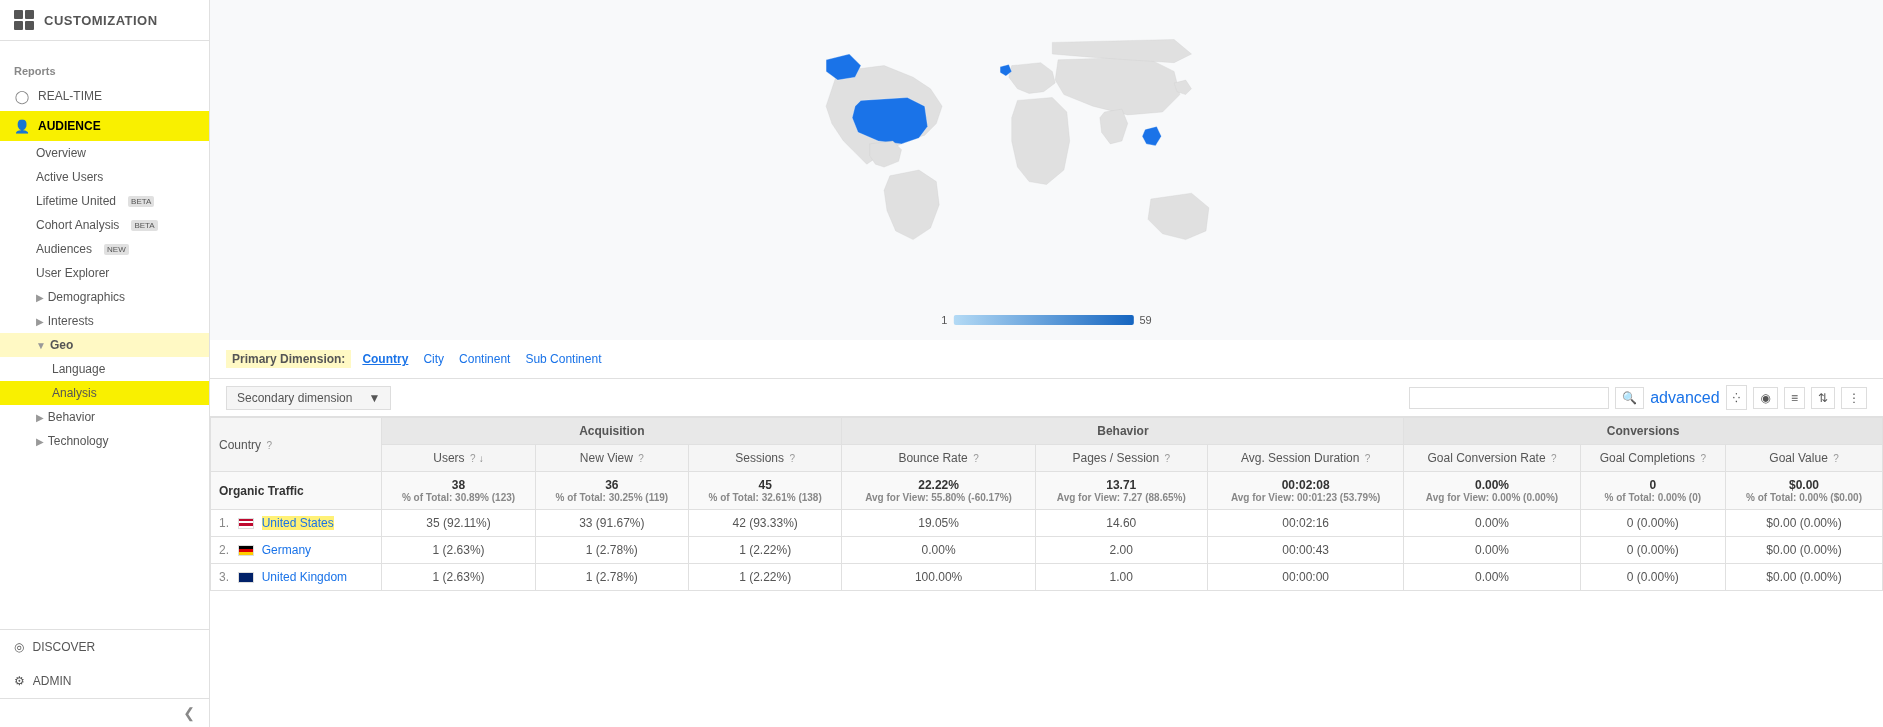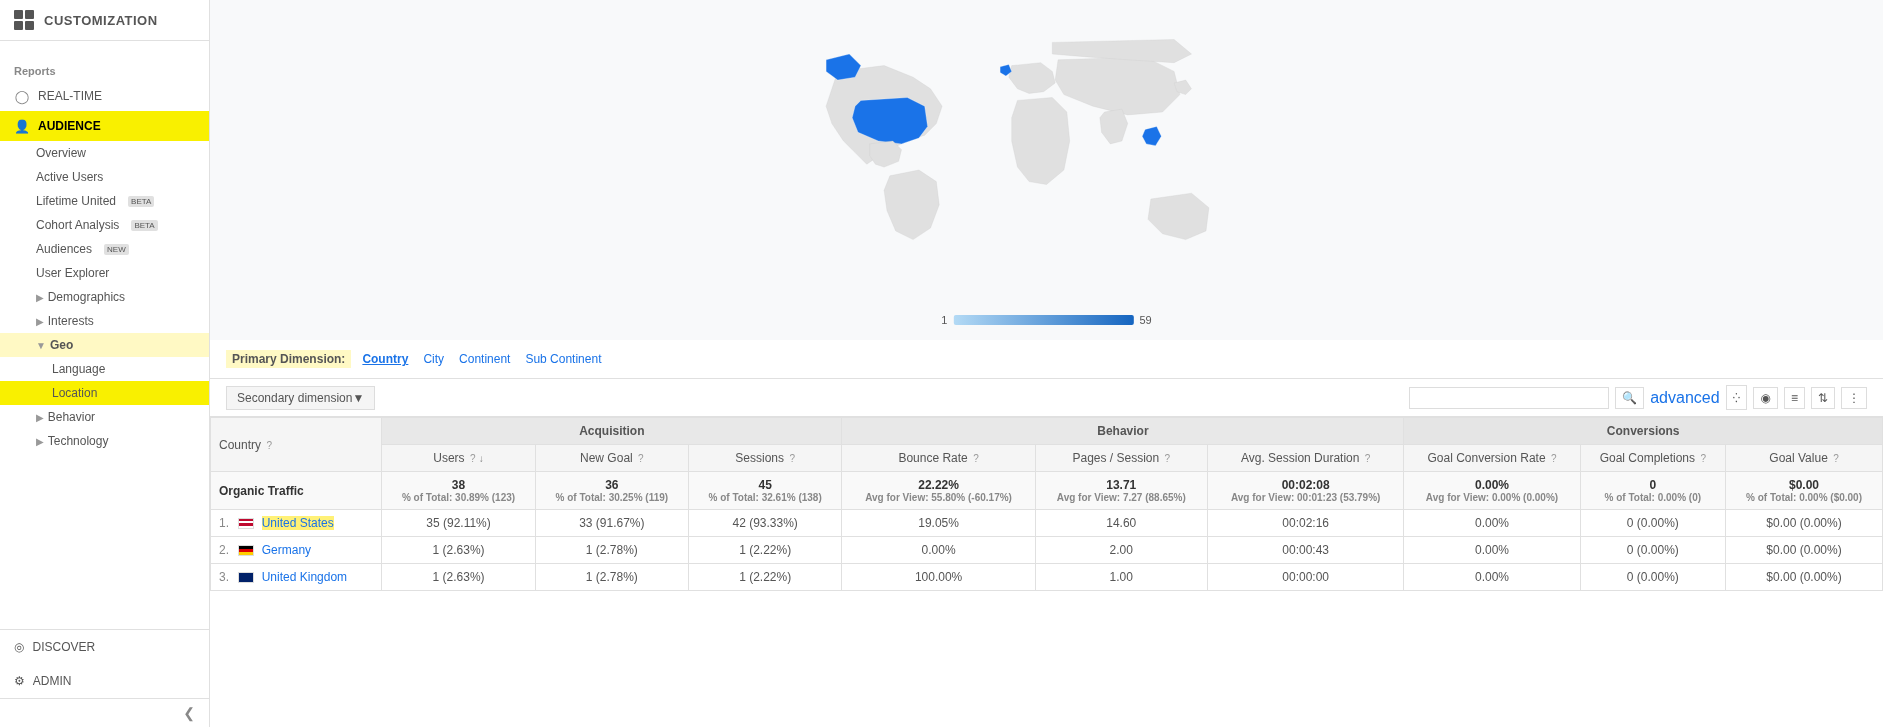--- a/index.html
+++ b/index.html
@@ -119,21 +119,21 @@
     .dim-btn.active { font-weight: bold; color: #1a73e8; text-decoration: underline; }
 
     .toolbar-row {
       display: flex; align-items: center; justify-content: space-between;
       padding: 6px 16px;
       border-bottom: 1px solid #e0e0e0;
     }
     .secondary-dim-btn {
       font-size: 12px; color: #555; background: #f5f5f5;
       border: 1px solid #ddd; padding: 4px 10px; cursor: pointer;
-      display: flex; align-items: center; gap: 0;
+      display: flex; align-items: center; gap: 16px;
     }
     .toolbar-right { display: flex; align-items: center; gap: 6px; }
     .search-box {
       border: 1px solid #ddd; padding: 3px 6px; font-size: 12px; width: 200px;
     }
     .advanced-link { font-size: 16px; color: #1a73e8; cursor: pointer; }
     .icon-btn {
       background: none; border: 1px solid #ddd; padding: 3px 6px; cursor: pointer; font-size: 12px; color: #555;
     }
 
@@ -207,21 +207,21 @@
     <span class="expand-arrow">▶</span>
     <span>Interests</span>
   </div>
 
   <div class="sidebar-sub-item active-highlight-blue" style="display:flex;align-items:center;background:#fff9c4;">
     <span class="expand-arrow">▼</span>
     <span style="font-weight:bold;">Geo</span>
   </div>
   <div class="sidebar-sub-item" style="padding-left:52px;">Language</div>
   <div class="sidebar-sub-item active-highlight" style="padding-left:52px;background:#f9f000;">
-    <span>Location</span>
+    <span>Analysis</span>
   </div>
 
   <div class="sidebar-sub-item" style="display:flex;align-items:center;">
     <span class="expand-arrow">▶</span>
     <span>Behavior</span>
   </div>
 
   <div class="sidebar-sub-item" style="display:flex;align-items:center;">
     <span class="expand-arrow">▶</span>
     <span>Technology</span>
@@ -321,21 +321,21 @@
         <th colspan="3" class="group-header" style="background:#e8e8e8;font-weight:bold;">Behavior</th>
         <th colspan="3" class="group-header" style="background:#e5e5e5;font-weight:bold;">Conversions</th>
       </tr>
       <tr>
         <th>
           <span>Users</span>
           <span class="help-icon">?</span>
           <span class="sort-icon">↓</span>
         </th>
         <th>
-          <span>New Goal</span>
+          <span>New View</span>
           <span class="help-icon">?</span>
         </th>
         <th>
           <span>Sessions</span>
           <span class="help-icon">?</span>
         </th>
         <th>
           <span>Bounce Rate</span>
           <span class="help-icon">?</span>
         </th>

